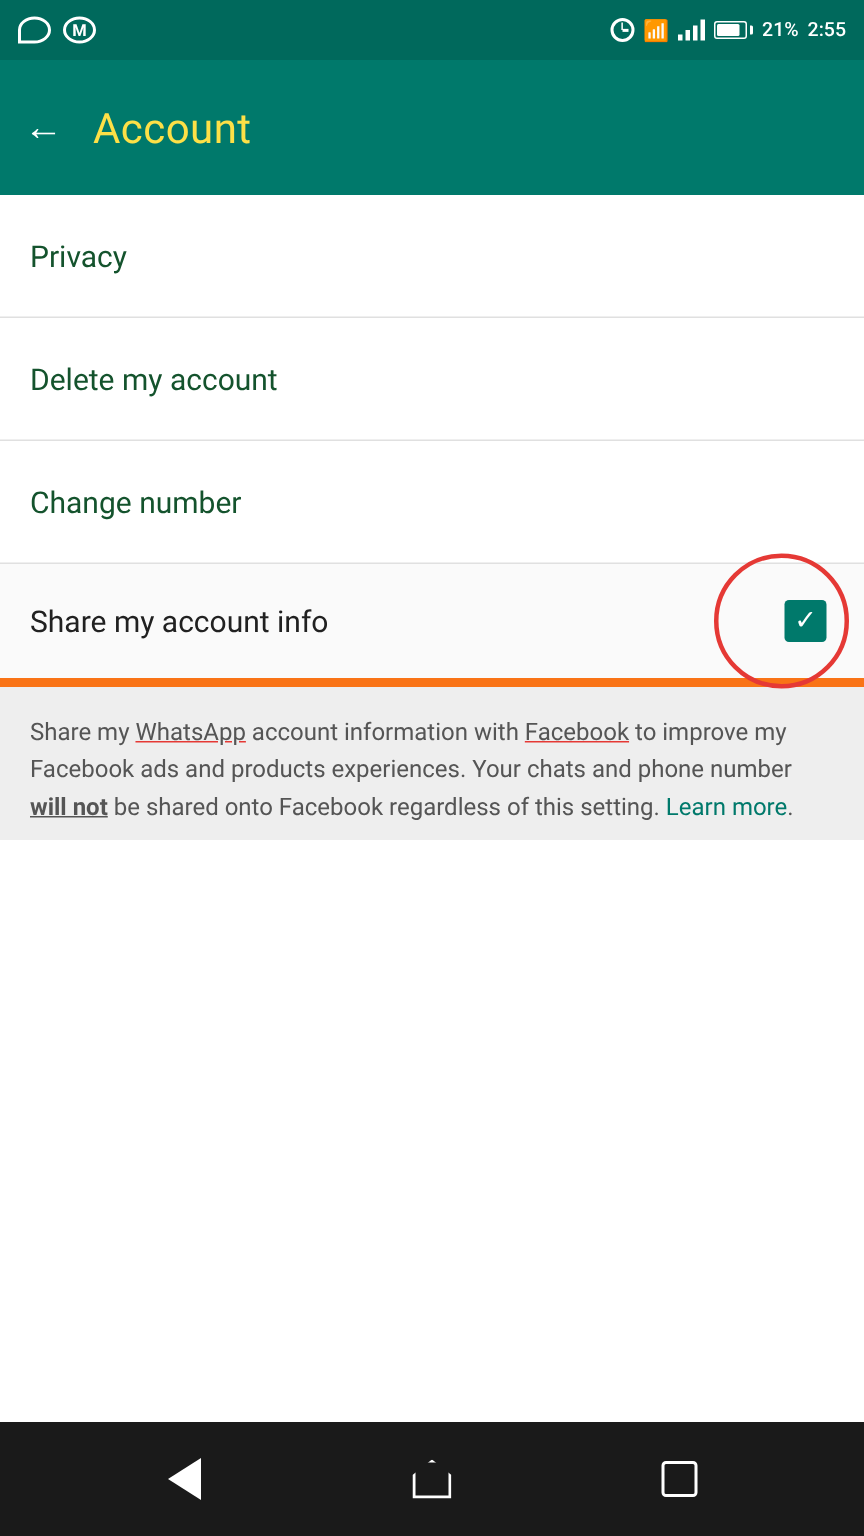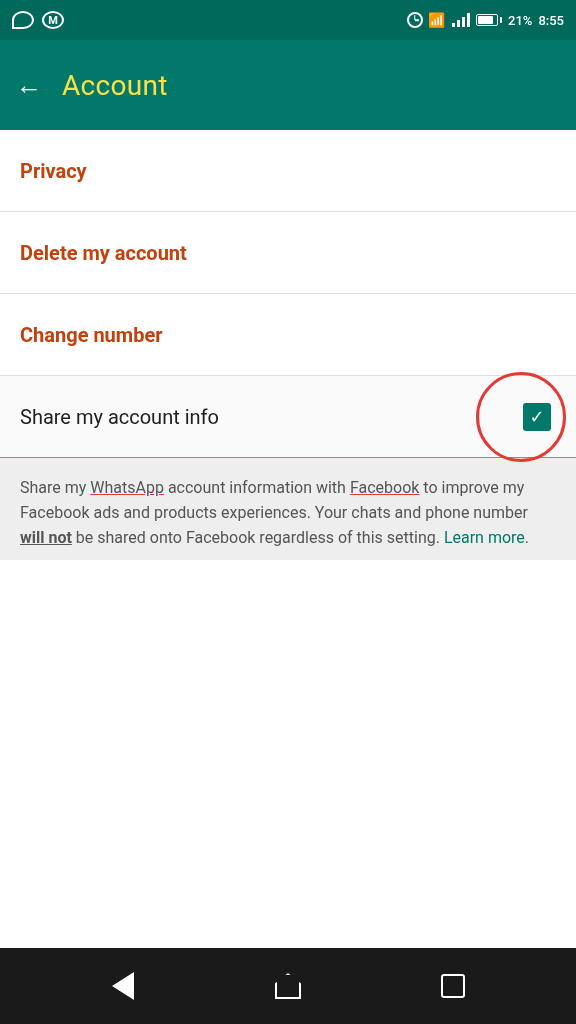--- a/index.html
+++ b/index.html
@@ -158,22 +158,22 @@
       align-items: center;
       justify-content: space-between;
       padding: 0 20px;
       height: 82px;
       border-bottom: 1px solid #e0e0e0;
       cursor: pointer;
       background: #fff;
     }
     .menu-item-label {
       font-size: 20px;
-      color: #c2410c;
-      font-weight: 700;
+      color: #14532d;
+      font-weight: 400;
     }
 
     
     .share-row {
       display: flex;
       align-items: center;
       justify-content: space-between;
       padding: 0 20px;
       height: 82px;
       background: #fafafa;
@@ -294,21 +294,21 @@
       <span style="height:10px;"></span>
       <span style="height:14px;"></span>
     </div>
     <div class="battery">
       <div class="battery-body">
         <div class="battery-fill"></div>
       </div>
       <div class="battery-tip"></div>
     </div>
     <span>21%</span>
-    <span>8:55</span>
+    <span>2:55</span>
   </div>
 </div>
 
 <div class="toolbar">
   <span class="back-arrow">←</span>
   <span class="toolbar-title">Account</span>
 </div>
 
 <div class="menu-list">
 
@@ -318,21 +318,21 @@
 
 
   <div class="menu-item">
     <span class="menu-item-label">Delete my account</span>
   </div>
 
   <div class="menu-item">
     <span class="menu-item-label">Change number</span>
   </div>
 
-  <div class="share-row" style="border-bottom: 1px solid #f97316; position: relative;">
+  <div class="share-row" style="border-bottom: 6px solid #f97316; position: relative;">
     <span class="share-label">Share my account info</span>
     <div class="checkbox-wrapper">
       <div class="checkbox">
         <span class="checkmark">✓</span>
       </div>
     </div>
 
     <div class="red-circle"></div>
   </div>
 

